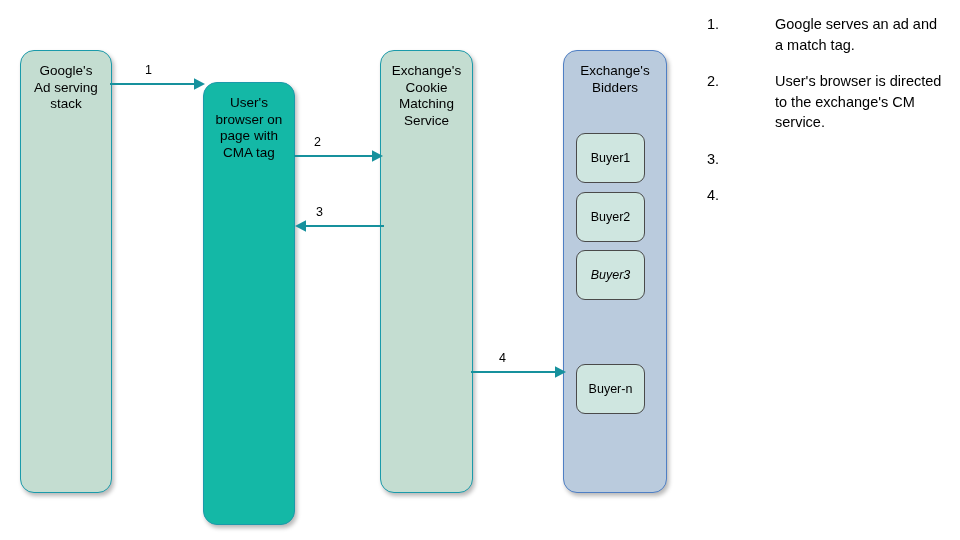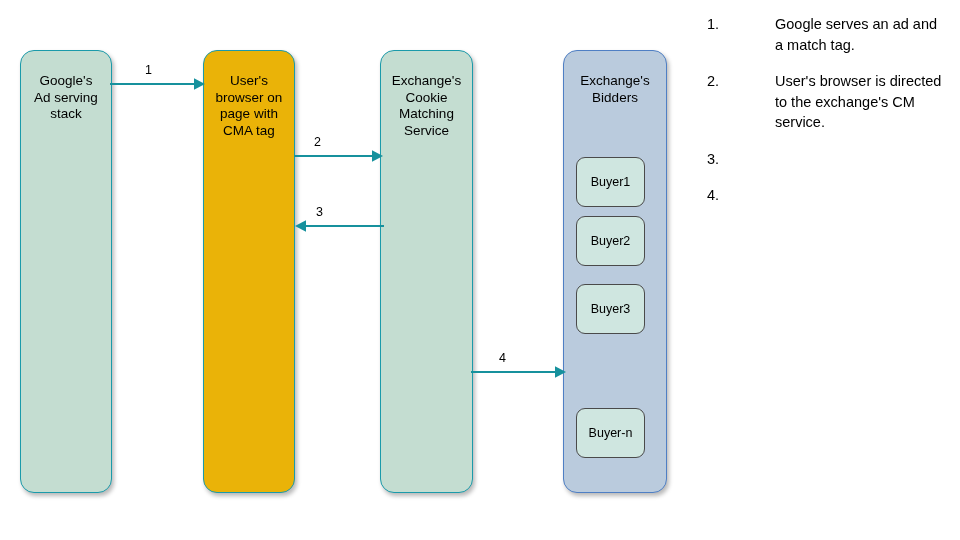--- a/index.html
+++ b/index.html
@@ -17,38 +17,39 @@
     background: #ffffff;
   }
 
   
   .pillar {
     position: absolute;
     border-radius: 14px;
     box-shadow: 2px 3px 4px rgba(0,0,0,0.28);
     display: flex;
     justify-content: center;
-    padding-top: 22px;
+    padding-top: 12px;
   }
   .pillar .pillar-title {
     font-size: 13.5px;
     line-height: 16.5px;
     color: #000000;
     text-align: center;
     width: 100%;
     padding: 0 4px;
     white-space: pre-line;
   }
   .pillar.green {
     background: #c4ddd1;
     border: 1.2px solid #1b9aaa;
   }
   .pillar.blue {
-    background: #eab308;
+    background: #14b8a6;
     border: 1.2px solid #1b9aaa;
+    margin-top: 32px;
   }
   .pillar.blue-alt {
     background: #bacbdd;
     border: 1.2px solid #4f7fc4;
   }
 
   #box-google  { left: 20px;  top: 50px; width: 92px;  height: 443px; }
   #box-browser { left: 203px; top: 50px; width: 92px;  height: 443px; }
   #box-cms     { left: 380px; top: 50px; width: 93px;  height: 443px; }
   #box-bidders { left: 563px; top: 50px; width: 104px; height: 443px; }
@@ -60,26 +61,25 @@
     width: 69px;
     height: 50px;
     background: #cfe6e0;
     border: 1.1px solid #4a4a4a;
     border-radius: 9px;
     display: flex;
     align-items: center;
     justify-content: center;
     font-size: 12.5px;
     color: #000000;
-    margin-top: 24px;
   }
   #buyer-1 { top: 133px; }
   #buyer-2 { top: 192px; }
-  #buyer-3 { top: 260px; }
-  #buyer-n { top: 384px; }
+  #buyer-3 { top: 250px; font-style: italic; }
+  #buyer-n { top: 364px; }
 
   
   .arrow-svg {
     position: absolute;
     overflow: visible;
     pointer-events: none;
   }
   .arrow-line {
     stroke: #16919d;
     stroke-width: 2.1;

